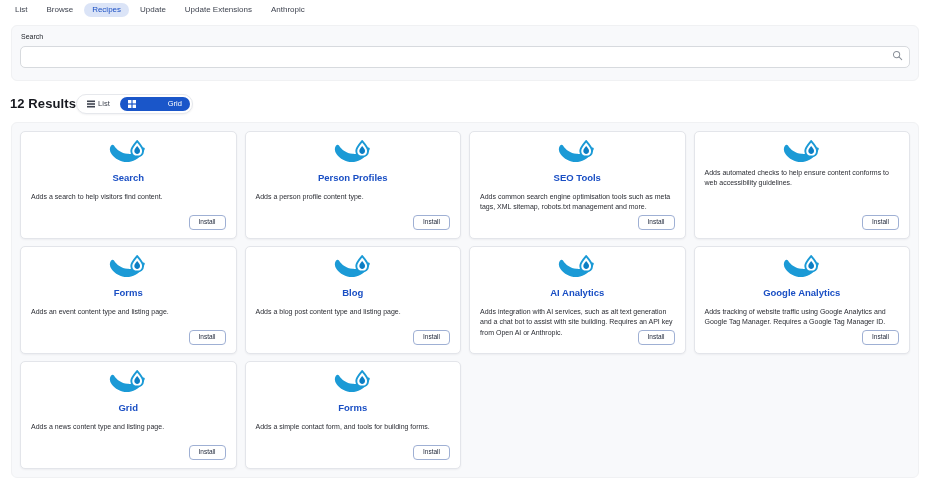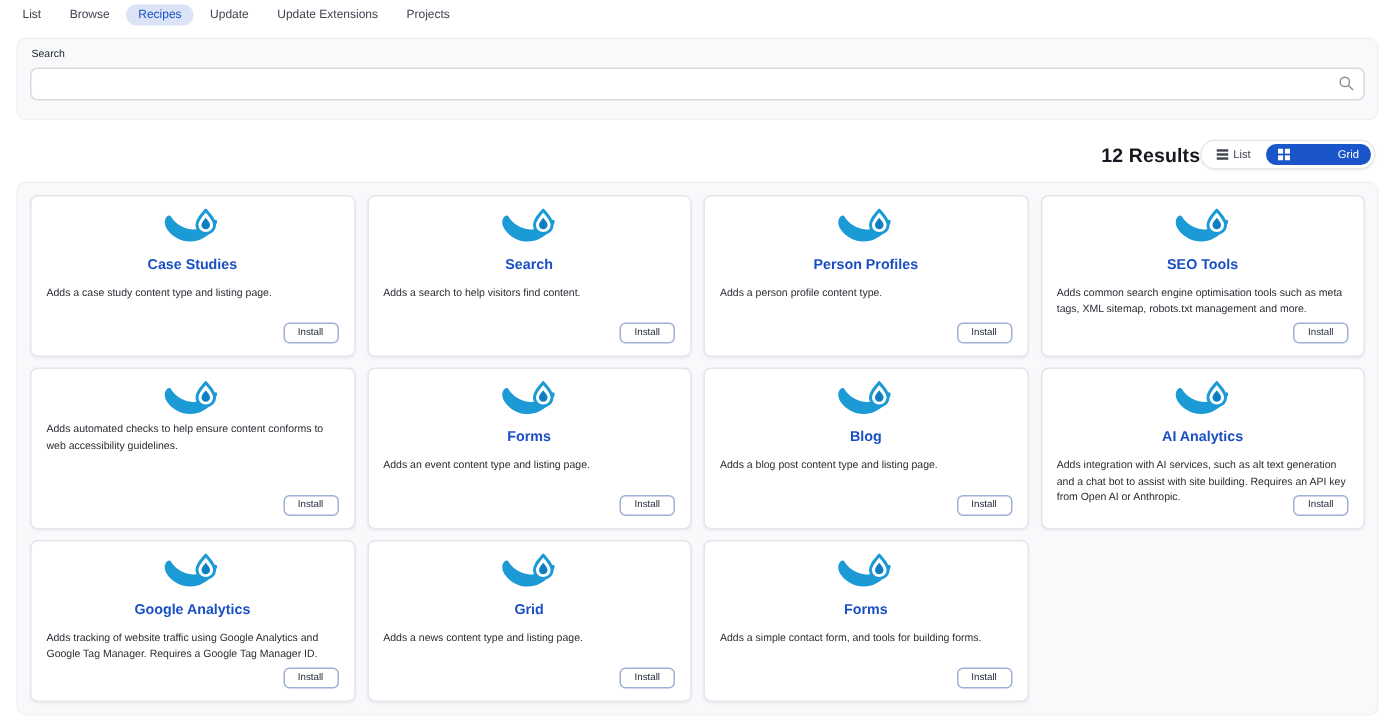--- a/index.html
+++ b/index.html
@@ -33,21 +33,21 @@
   }
   .search-label{display:block;font-size:7px;color:#1c1f26;margin:0 0 5px 1px;}
   .search-wrap{position:relative;}
   .search-input{
     width:100%;height:22px;border:1px solid #d7dade;border-radius:5px;
     background:#fff;outline:none;padding:0 22px 0 8px;font-size:8px;font-family:inherit;
   }
   .search-icon{position:absolute;right:7px;top:5px;width:11px;height:11px;}
 
   
-  .results-row{display:flex;justify-content:flex-end;align-items:center;margin:13px 13px 8px 10px;}
+  .results-row{display:flex;justify-content:flex-start;align-items:center;margin:13px 13px 8px 10px;}
   .results-heading{font-size:13px;font-weight:700;color:#16181f;margin:0;letter-spacing:.1px;}
   .view-toggle{
     display:flex;align-items:center;gap:2px;background:#fff;border:1px solid #e6e8ec;
     border-radius:11px;padding:2px;box-shadow:0 1px 2px rgba(16,24,40,.05);
   }
   .toggle-seg{
     display:flex;align-items:center;gap:3px;font-size:7.5px;color:#3f4450;background:transparent;
     border:none;border-radius:9px;padding:3px 8px;font-family:inherit;cursor:pointer;line-height:1;
   }
   .toggle-seg.active{background:var(--toggle-active);color:#fff;gap:32px;}
@@ -73,21 +73,21 @@
 </style>
 </head>
 <body>
 
 <nav class="tabs">
   <button class="tab">List</button>
   <button class="tab">Browse</button>
   <button class="tab active">Recipes</button>
   <button class="tab">Update</button>
   <button class="tab">Update Extensions</button>
-  <button class="tab">Projects</button>
+  <button class="tab">Anthropic</button>
 </nav>
 
 <section class="search-panel">
   <label class="search-label" for="search-input">Search</label>
   <div class="search-wrap">
     <input id="search-input" class="search-input" type="text" aria-label="Search" style="">
     <svg class="search-icon" viewBox="0 0 12 12" fill="none">
       <circle cx="5" cy="5" r="3.4" stroke="#8a9099" stroke-width="1.1"></circle>
       <line x1="7.6" y1="7.6" x2="10.6" y2="10.6" stroke="#8a9099" stroke-width="1.1" stroke-linecap="round"></line>
     </svg>
@@ -111,32 +111,20 @@
         <rect x="4.6" y="0" width="3.4" height="3.4" fill="#fff"></rect>
         <rect x="0" y="4.6" width="3.4" height="3.4" fill="#fff"></rect>
         <rect x="4.6" y="4.6" width="3.4" height="3.4" fill="#fff"></rect>
       </svg>
       <span>Grid</span>
     </button>
   </div>
 </div>
 
 <section class="cards-panel" id="cards-grid">
-  <article class="card">
-    <div class="card-icon">
-      <svg width="44" height="28" viewBox="0 0 48 30" fill="none">
-        <path d="M5.2 6.2 C3.6 8.4 3.9 11.9 6 15 C10.5 21.6 19.3 25.3 27.4 23.2 C34.3 21.4 39.7 16.3 42.2 9.9 C42.8 8.4 41.2 7.2 40 8.4 C35.6 12.9 29.3 15.6 23.3 14.8 C16.9 14 11.5 10.3 8.9 5.9 C7.8 4.1 6.3 4.7 5.2 6.2 Z" fill="#1b9ad6"></path>
-        <path d="M34 1 C37.6 5.2 40.4 8.3 40.4 11.6 C40.4 15.3 37.5 17.8 34 17.8 C30.5 17.8 27.6 15.3 27.6 11.6 C27.6 8.3 30.4 5.2 34 1 Z" fill="#ffffff" stroke="#1b9ad6" stroke-width="2.1"></path>
-        <path d="M34 6.4 C35.9 8.6 37.1 10.2 37.1 11.8 C37.1 13.7 35.7 14.9 34 14.9 C32.3 14.9 30.9 13.7 30.9 11.8 C30.9 10.2 32.1 8.6 34 6.4 Z" fill="#0c7ec4"></path>
-      </svg>
-    </div>
-    <h3 class="card-title">Case Studies</h3>
-    <p class="card-desc">Adds a case study content type and listing page.</p>
-    <button class="install-btn">Install</button>
-  </article>
 
   <article class="card">
     <div class="card-icon">
       <svg width="44" height="28" viewBox="0 0 48 30" fill="none">
         <path d="M5.2 6.2 C3.6 8.4 3.9 11.9 6 15 C10.5 21.6 19.3 25.3 27.4 23.2 C34.3 21.4 39.7 16.3 42.2 9.9 C42.8 8.4 41.2 7.2 40 8.4 C35.6 12.9 29.3 15.6 23.3 14.8 C16.9 14 11.5 10.3 8.9 5.9 C7.8 4.1 6.3 4.7 5.2 6.2 Z" fill="#1b9ad6"></path>
         <path d="M34 1 C37.6 5.2 40.4 8.3 40.4 11.6 C40.4 15.3 37.5 17.8 34 17.8 C30.5 17.8 27.6 15.3 27.6 11.6 C27.6 8.3 30.4 5.2 34 1 Z" fill="#ffffff" stroke="#1b9ad6" stroke-width="2.1"></path>
         <path d="M34 6.4 C35.9 8.6 37.1 10.2 37.1 11.8 C37.1 13.7 35.7 14.9 34 14.9 C32.3 14.9 30.9 13.7 30.9 11.8 C30.9 10.2 32.1 8.6 34 6.4 Z" fill="#0c7ec4"></path>
       </svg>
     </div>
     <h3 class="card-title">Search</h3>

